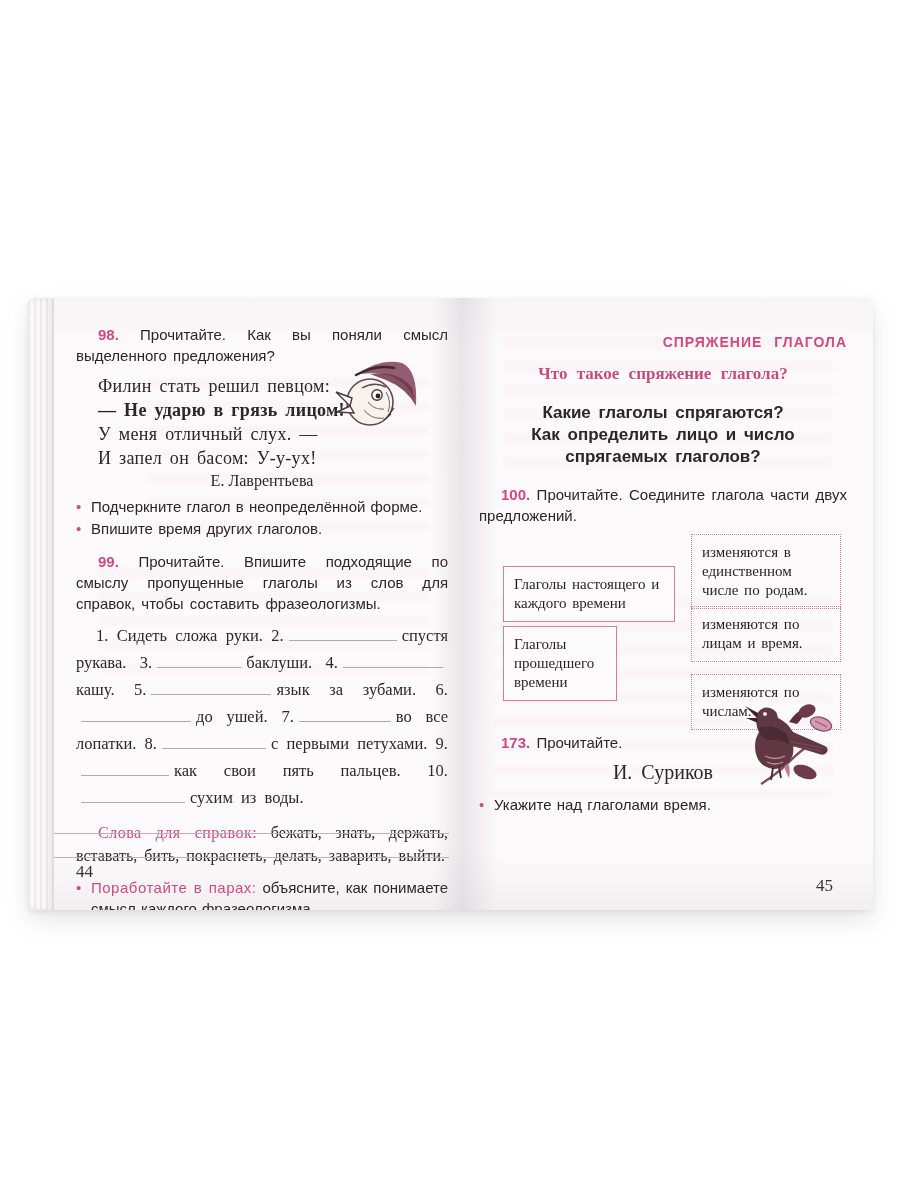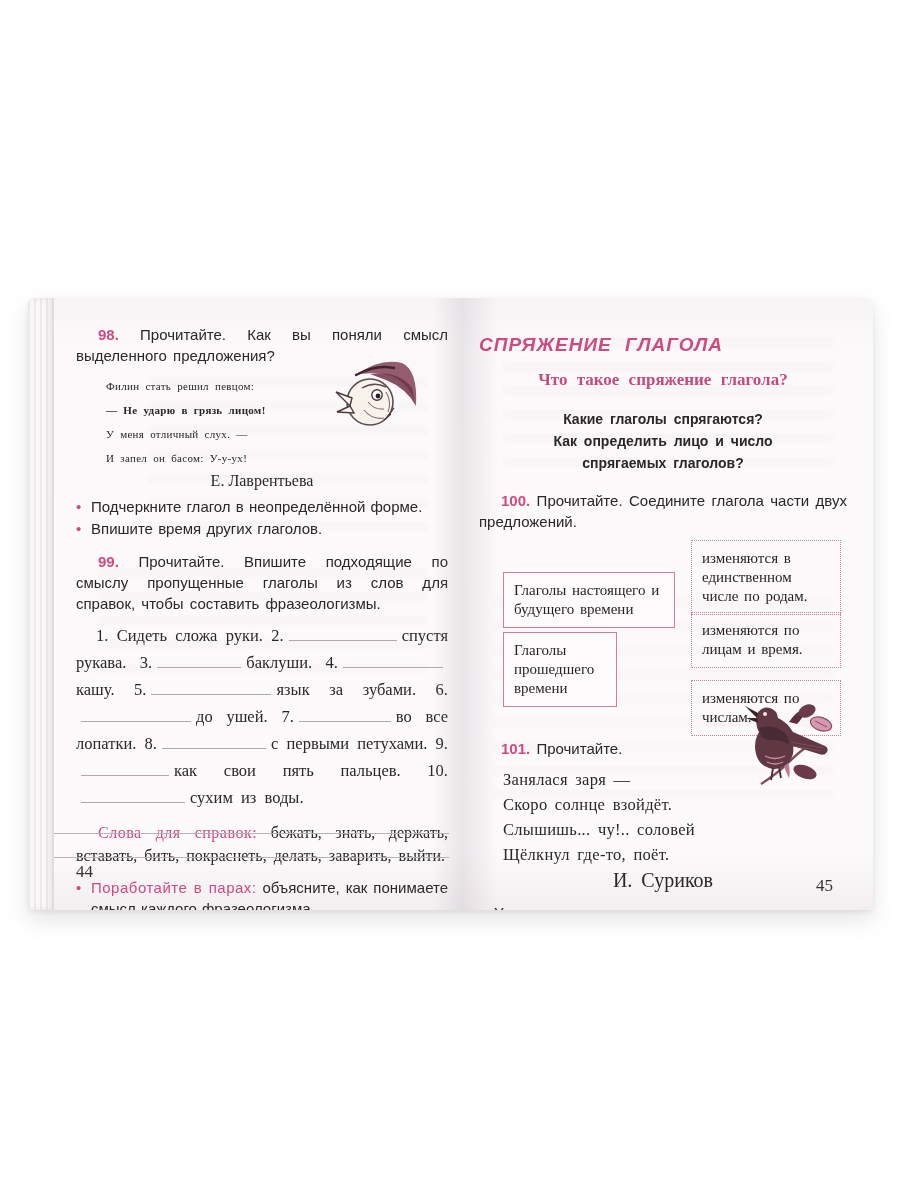--- a/index.html
+++ b/index.html
@@ -45,47 +45,47 @@
   .bleed.b1{left:120px;top:80px;width:280px;height:160px;}
   .bleed.b2{left:70px;top:270px;width:330px;height:120px;}
   .bleed.b3{left:40px;top:40px;width:330px;height:130px;}
   .bleed.b4{left:30px;top:300px;width:340px;height:200px;}
   .exnum{color:#cf4a80;font-weight:bold;}
   .instr{font-size:15px;line-height:21px;text-align:justify;word-spacing:2px;margin:0 0 8px 0;}
   .instr .first{display:inline-block;width:22px;}
   .bullet-list{list-style:none;margin:6px 0 0 0;padding:0;font-size:15px;line-height:21px;}
   .bullet-list li{position:relative;padding-left:15px;margin:1px 0;text-align:justify;word-spacing:1px;}
   .bullet-list li::before{content:"•";position:absolute;left:0;color:#cf4a80;font-size:15px;}
-  .poem{font-family:"Liberation Serif","DejaVu Serif",serif;font-size:11px;line-height:24px;
-        letter-spacing:.3px;word-spacing:3px;margin:4px 0 2px 30px;}
+  .poem{font-family:"Liberation Serif","DejaVu Serif",serif;font-size:18px;line-height:24px;
+        letter-spacing:.3px;word-spacing:3px;margin:4px 0 2px 22px;}
   .poem .bold{font-weight:bold;}
   .poem-author{font-family:"Liberation Serif","DejaVu Serif",serif;font-size:16px;margin:2px 0 6px 0;text-align:center;}
 
   .items{font-family:"Liberation Serif","DejaVu Serif",serif;font-size:16.5px;line-height:27px;
          text-align:justify;word-spacing:4px;margin:6px 0 10px 0;}
   .items .first{display:inline-block;width:20px;}
   .blank{display:inline-block;height:14px;border-bottom:1px solid #b4a6ad;vertical-align:baseline;margin:0 5px;}
 
   .words{font-family:"Liberation Serif","DejaVu Serif",serif;font-size:16px;line-height:23px;
          text-align:justify;word-spacing:3px;margin:4px 0 10px 0;}
   .words .first{display:inline-block;width:22px;}
   .lead-pink{color:#cf4a80;letter-spacing:.5px;}
 
   .ruled{border:0;border-top:1px solid #b9b2b6;margin:0;position:absolute;left:26px;right:14px;}
 
   .pagenum{position:absolute;font-family:"Liberation Serif","DejaVu Serif",serif;font-size:17px;color:#333;}
   .pagenum.pl{left:48px;bottom:28px;}
   .pagenum.pr{right:40px;bottom:14px;}
 
   
-  .section-title{color:#cf4a80;font-weight:bold;font-size:19px;letter-spacing:1px;word-spacing:7px;
-                 text-align:left;margin:10px 0 14px 0;font-style:italic;}
+  .section-title{color:#cf4a80;font-weight:bold;font-size:14px;letter-spacing:1px;word-spacing:7px;
+                 text-align:right;margin:10px 0 14px 0;}
   .section-sub{font-family:"Liberation Serif","DejaVu Serif",serif;color:#c64a7c;font-weight:bold;
                font-size:17px;word-spacing:5px;text-align:center;margin:0 0 18px 0;}
-  .questions{font-weight:bold;font-size:14px;line-height:22px;text-align:center;word-spacing:3px;margin:0 0 16px 0;}
+  .questions{font-weight:bold;font-size:17px;line-height:22px;text-align:center;word-spacing:3px;margin:0 0 16px 0;}
 
   .match{position:relative;height:188px;margin:4px 0 10px 0;}
   .mbox{position:absolute;font-family:"Liberation Serif","DejaVu Serif",serif;font-size:15px;line-height:19px;
         padding:8px 10px;color:#241f21;word-spacing:2px;}
   .mbox.solid{border:1px solid #d77c99;background:#fdfbfc;}
   .mbox.dotted{border:1.6px dotted #d77c99;}
   .sb1{left:24px;top:32px;width:150px;}
   .sb2{left:24px;top:92px;width:92px;}
   .db1{left:212px;top:0;width:128px;}
   .db2{left:212px;top:72px;width:128px;}
@@ -171,35 +171,29 @@
 
         <div class="questions">
           <div>Какие глаголы спрягаются?</div>
           <div>Как определить лицо и число</div>
           <div>спрягаемых глаголов?</div>
         </div>
 
         <p class="instr"><span class="first"></span><span class="exnum">100.</span> <span>Прочитайте. Соедините глагола части двух предложений.</span></p>
 
         <div class="match">
-          <div class="mbox solid sb1">Глаголы настоящего и будущего времени</div>
+          <div class="mbox solid sb1">Глаголы настоящего и каждого времени</div>
           <div class="mbox solid sb2">Глаголы прошедшего времени</div>
           <div class="mbox dotted db1">изменяются в единственном числе по родам.</div>
           <div class="mbox dotted db2">изменяются по лицам и время.</div>
           <div class="mbox dotted db3">изменяются по числам.</div>
         </div>
 
-        <p class="instr"><span class="first"></span><span class="exnum">101.</span> <span>Прочитайте.</span></p>
-
-        <div class="poem-r">
-          <div>Занялася заря —</div>
-          <div>Скоро солнце взойдёт.</div>
-          <div>Слышишь... чу!.. соловей</div>
-          <div>Щёлкнул где-то, поёт.</div>
-        </div>
+        <p class="instr"><span class="first"></span><span class="exnum">173.</span> <span>Прочитайте.</span></p>
+
         <div class="poem-author-r">И. Суриков</div>
 
         <ul class="bullet-list">
           <li><span>Укажите над глаголами время.</span></li>
 
         </ul>
       </div>
 
       <svg class="illus bird" viewBox="0 0 104 106">
         <path d="M30 96 Q46 86 58 74 Q70 62 80 56" stroke="#7c4a58" stroke-width="2.4" fill="none"></path>

